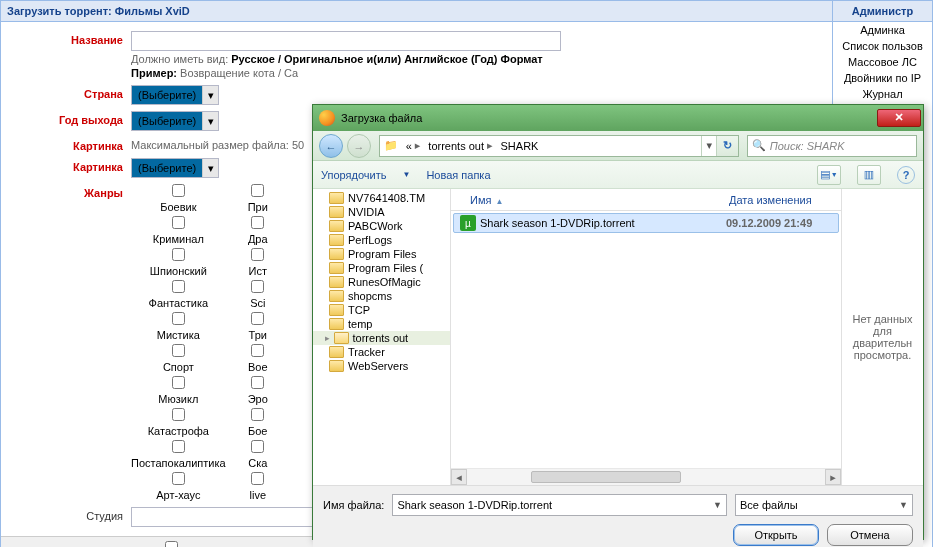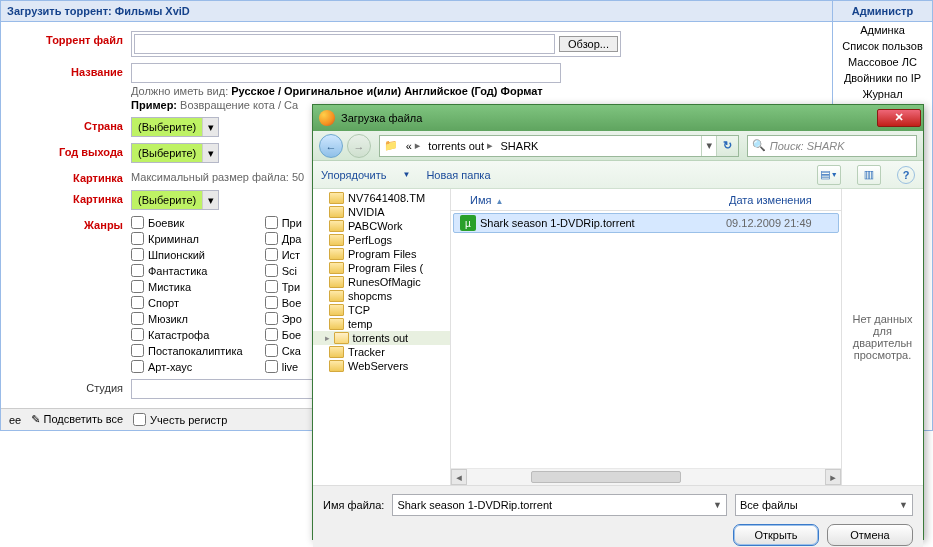--- a/index.html
+++ b/index.html
@@ -7,32 +7,32 @@
 
 .page { display: flex; }
 .form-section { flex: 1; border: 1px solid #99bbe8; }
 .form-header { background: #dfe8f6; padding: 4px 6px; font-weight: bold; color: #15428b; border-bottom: 1px solid #99bbe8; }
 .form-body { padding: 6px 0; }
 .form-row { display: flex; padding: 3px 8px; align-items: flex-start; }
 .form-label { width: 122px; text-align: right; padding-right: 8px; padding-top: 3px; color: #c00; font-weight: bold; }
 .form-label.norm { color: #333; font-weight: normal; }
 .form-field { flex: 1; }
 .form-field input[type=text] { width: 430px; height: 20px; border: 1px solid #b5b8c8; padding: 1px 3px; }
-.combo { display: inline-flex; align-items: center; border: 1px solid #b5b8c8; height: 20px; background: #bef264; }
+.combo { display: inline-flex; align-items: center; border: 1px solid #b5b8c8; height: 20px; background: #0369a1; }
 .combo span { padding: 0 6px; }
 .combo .arrow { width: 16px; height: 18px; background: #e8e8e8; display: flex; align-items: center; justify-content: center; border-left: 1px solid #ccc; }
 .hint { color: #666; margin-top: 2px; }
 .hint b { color: #000; }
 .browse-btn { border: 1px solid #999; background: #eee; padding: 1px 8px; margin-left: 4px; }
 .file-input-wrap { display: flex; align-items: center; border: 1px solid #b5b8c8; width: 490px; padding: 2px; }
 .file-input-wrap input { border: none; flex: 1; }
 
 .genres { display: flex; gap: 22px; }
 .genres-col { display: flex; flex-direction: column; gap: 3px; }
-.cb-row { display: flex; align-items: center; gap: 4px; }
+.cb-row { display: flex; align-items: center; gap: 4px; flex-direction: column; }
 .cb-row input { width: 13px; height: 13px; }
 
 .sidebar { width: 100px; border: 1px solid #99bbe8; border-left: none; }
 .sidebar-header { background: #dfe8f6; text-align: center; font-weight: bold; color: #15428b; padding: 4px; border-bottom: 1px solid #99bbe8; }
 .sidebar-item { padding: 2px 6px; color: #000; text-align: center; }
 
 .bottom-bar { border-top: 1px solid #ccc; padding: 4px 8px; display: flex; align-items: center; gap: 10px; background: #f0f0f0; }
 
 
 .dialog { position: absolute; left: 312px; top: 104px; width: 612px; height: 436px; background: #fff; border: 1px solid #3a7a3a; box-shadow: 2px 2px 8px rgba(0,0,0,0.3); }
@@ -68,21 +68,21 @@
 .list-pane { flex: 1; display: flex; flex-direction: column; }
 .list-header { height: 22px; border-bottom: 1px solid #e0e0e0; display: flex; align-items: center; color: #1a4a9a; }
 .list-header .col { padding: 0 8px; margin-left: 11px; }
 .col-name { flex: 1; }
 .col-date { width: 120px; }
 .sort-arrow { font-size: 8px; color: #5a8ac0; margin-left: 4px;}
 .list-row { height: 20px; display: flex; align-items: center; margin: 2px 2px 0; }
 .list-row.sel { background: #d6e8ff; border: 1px solid #9ac0e8; border-radius: 2px; }
 .file-icon { width: 16px; height: 16px; background: #2aa02a; border-radius: 2px; margin: 0 4px 0 6px; display: flex; align-items: center; justify-content: center; color: #fff; font-size: 10px; }
 .list-row .name { flex: 1; }
-.list-row .date { width: 112px; color: #666; }
+.list-row .date { width: 112px; color: #666; font-weight: bold; }
 
 .preview-pane { width: 82px; border-left: 1px solid #e0e0e0; display: flex; align-items: center; justify-content: center; text-align: center; color: #666; padding: 4px; }
 .hscroll { height: 17px; border-top: 1px solid #e8e8e8; position:relative; background:#f4f4f4;}
 .hscroll .thumb { position:absolute; left:80px; width:150px; top:2px; height:12px; background:#d8d8d8; border:1px solid #bbb; border-radius:2px;}
 .hscroll .lbtn, .hscroll .rbtn { position:absolute; top:0; width:16px; height:16px; background:#e8e8e8; border:1px solid #ccc; text-align:center; line-height:14px; color:#666; }
 .hscroll .lbtn { left:0; } .hscroll .rbtn { right:0; }
 
 .dialog-footer { padding: 8px 10px; background: #f0f0f0; border-top: 1px solid #ddd; }
 .footer-row { display: flex; align-items: center; gap: 8px; }
 .footer-row label { color: #000; }
@@ -95,29 +95,20 @@
 .dlg-btn.default { border: 1px solid #3a7aca; box-shadow: 0 0 0 1px #9ac0ea inset; }
 </style>
 </head>
 <body>
 
 <div class="page">
   <div class="form-section">
     <div class="form-header">Загрузить торрент: Фильмы XviD</div>
     <div class="form-body">
 
-      <div class="form-row">
-        <div class="form-label">Торрент файл</div>
-        <div class="form-field">
-          <div class="file-input-wrap">
-            <input type="text" style="">
-            <button class="browse-btn">Обзор...</button>
-          </div>
-        </div>
-      </div>
 
       <div class="form-row">
         <div class="form-label">Название</div>
         <div class="form-field">
           <input type="text" style="">
           <div class="hint">
             <span>Должно иметь вид: </span><b>Русское / Оригинальное и(или) Английское (Год) Формат</b>
           </div>
           <div class="hint">
             <b>Пример: </b><span>Возвращение кота / Ca</span>

